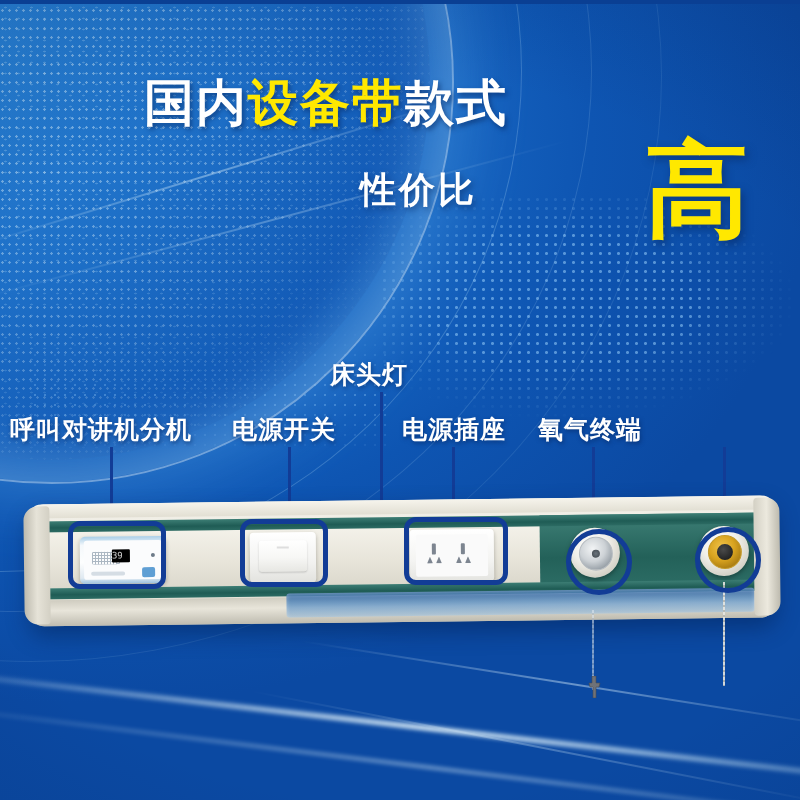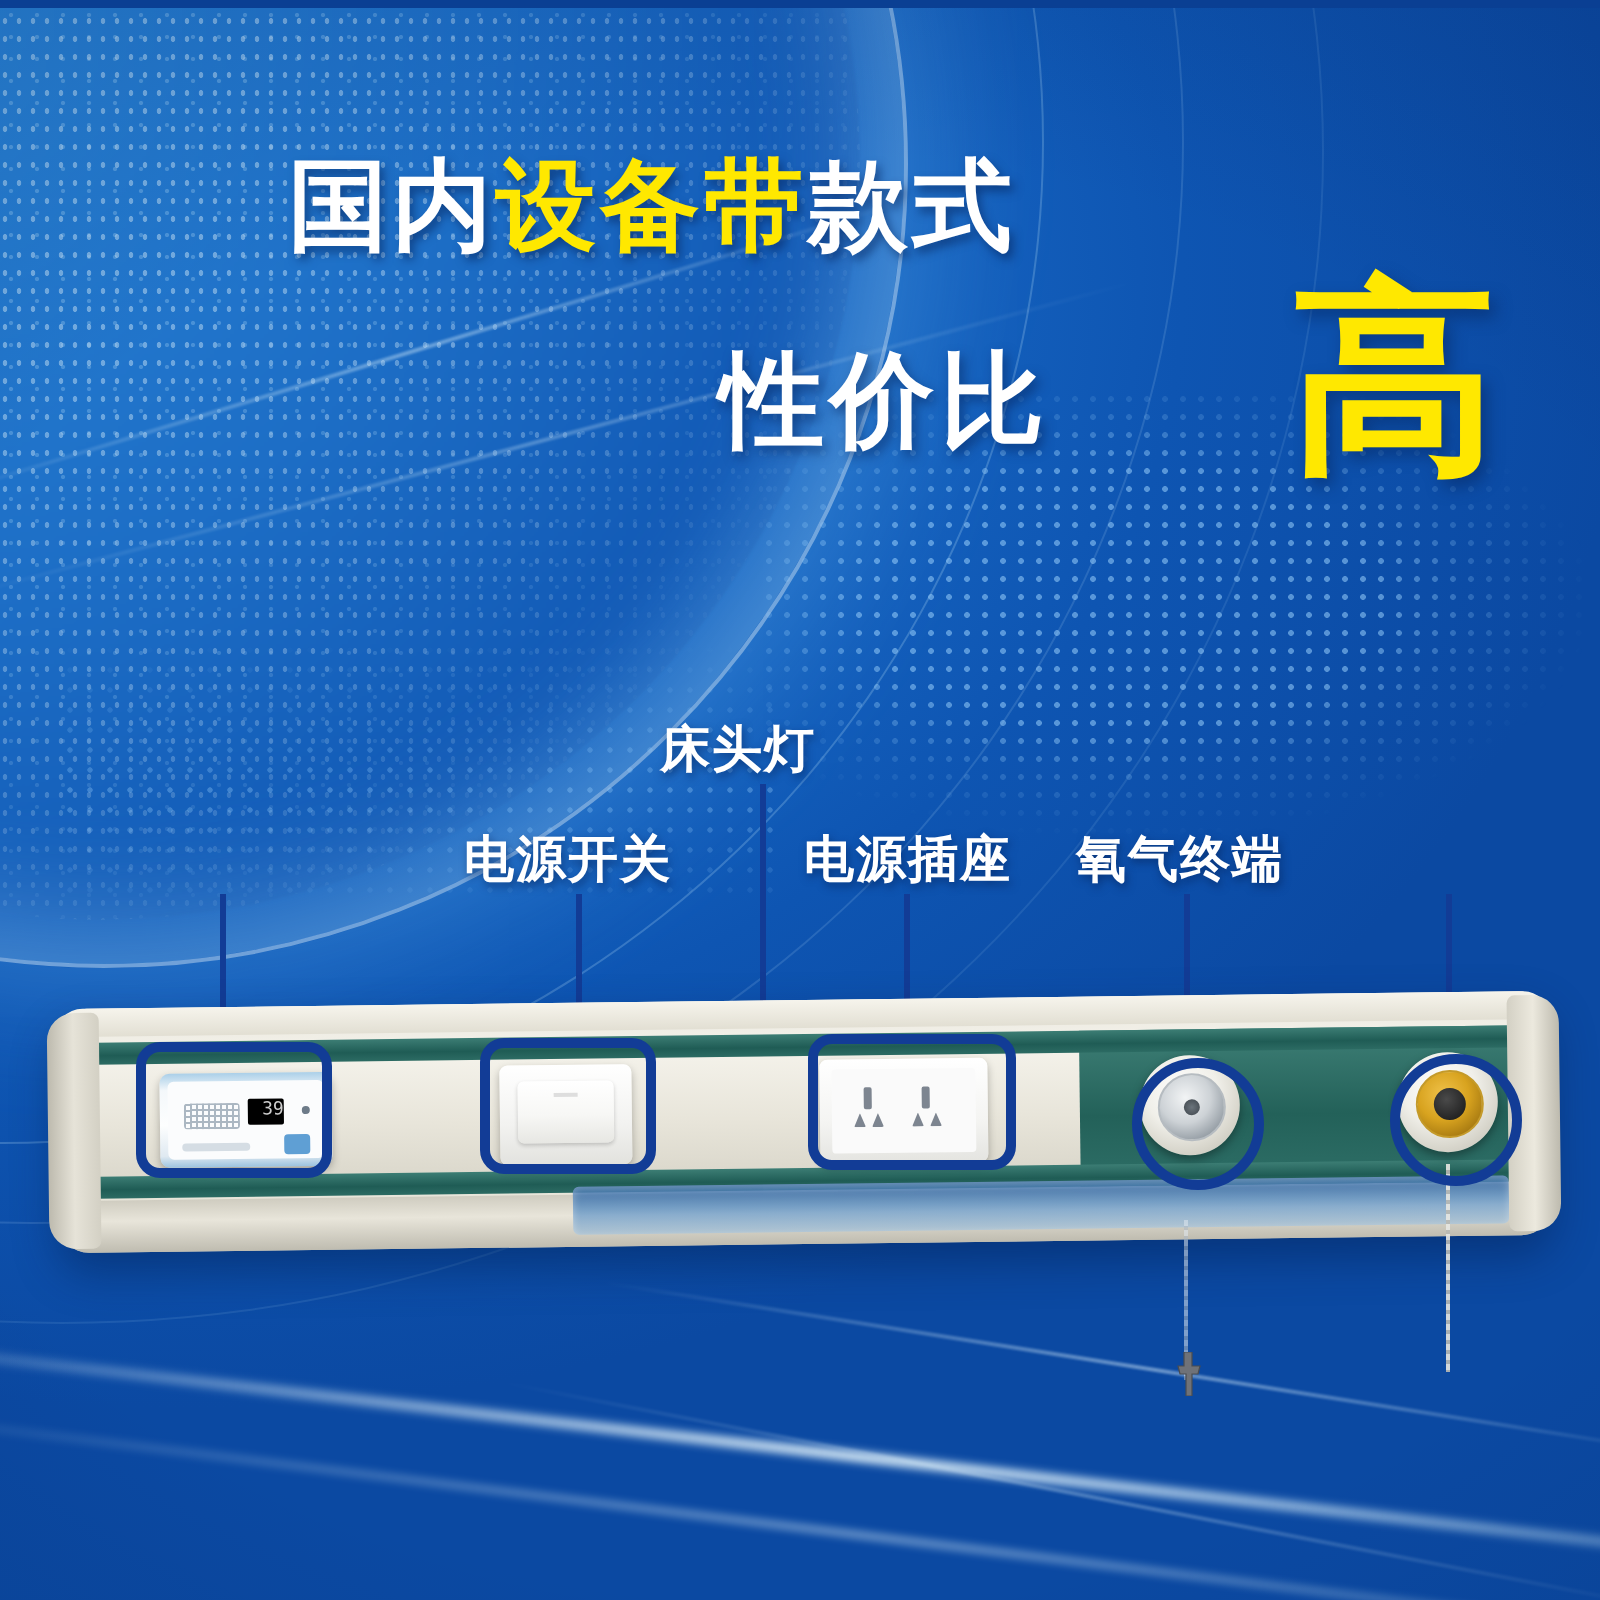--- a/index.html
+++ b/index.html
@@ -57,21 +57,21 @@
     mask-image:linear-gradient(180deg,rgba(0,0,0,0),#000 60%,rgba(0,0,0,.2));}
   .topline{position:absolute;left:0;top:0;width:800px;height:4px;background:#0a3f93;}
 
   
   .headline{position:absolute;left:0;top:78px;width:652px;text-align:center;}
   .hl1{font-size:50px;font-weight:bold;letter-spacing:2px;line-height:1;
     text-shadow:2px 3px 5px rgba(5,35,90,.55);}
   .hl1 .w{color:#ffffff;}
   .hl1 .y{color:#ffe800;}
   .hl2row{position:absolute;left:0;top:158px;width:800px;}
-  .hl2{position:absolute;left:360px;top:8px;font-size:52px;font-weight:bold;color:#ffffff;letter-spacing:3px;
+  .hl2{position:absolute;left:360px;top:8px;font-size:36px;font-weight:bold;color:#ffffff;letter-spacing:3px;
     text-shadow:2px 3px 6px rgba(5,35,90,.55);}
   .big{position:absolute;left:645px;top:-20px;font-size:104px;font-weight:bold;color:#ffe800;line-height:1;
     text-shadow:3px 4px 8px rgba(5,35,90,.5);}
 
   
   .label{position:absolute;font-size:25px;font-weight:bold;color:#ffffff;white-space:nowrap;
     text-shadow:1px 2px 4px rgba(5,35,90,.6);letter-spacing:1px;}
   .lead{position:absolute;width:3px;background:#123c96;}
 
   
@@ -100,22 +100,22 @@
     background:linear-gradient(270deg,#bdbaae,#ece9de 50%,#d3d0c4);}
 
   
   .intercom{position:absolute;left:52px;top:33px;width:86px;height:47px;border-radius:5px;
     background:linear-gradient(180deg,#aacfe8,#f4f8fb 18%,#fdfefe 55%,#dfe9f1 88%,#9cc3df);
     box-shadow:0 2px 4px rgba(0,0,0,.28);}
   .ic-face{position:absolute;left:4px;top:4px;right:4px;bottom:4px;border-radius:3px;background:#fbfcfd;}
   .ic-grille{position:absolute;left:8px;top:11px;width:28px;height:13px;border-radius:2px;
     background:repeating-linear-gradient(90deg,#98a6b4 0 1px,transparent 1px 3px),
                repeating-linear-gradient(0deg,#98a6b4 0 1px,transparent 1px 3px);opacity:.8;}
-  .ic-disp{position:absolute;left:40px;top:9px;width:18px;height:13px;border-radius:1px;background:#000000;
-    color:#cfcfcf;font-size:9px;line-height:13px;text-align:right;font-family:"DejaVu Sans Mono",monospace;}
+  .ic-disp{position:absolute;left:28px;top:9px;width:18px;height:13px;border-radius:1px;background:#000000;
+    color:#cfcfcf;font-size:9px;line-height:13px;text-align:left;font-family:"DejaVu Sans Mono",monospace;}
   .ic-led{position:absolute;left:67px;top:13px;width:4px;height:4px;border-radius:50%;background:#6d7b89;}
   .ic-slot{position:absolute;left:7px;top:31px;width:34px;height:4px;border-radius:2px;background:#d5dde4;}
   .ic-btn{position:absolute;left:58px;top:27px;width:13px;height:10px;border-radius:2px;background:#5f9fd4;}
 
   .switch{position:absolute;left:222px;top:31px;width:66px;height:50px;border-radius:4px;
     background:linear-gradient(180deg,#ffffff,#f2f2f0 60%,#e2e2de);box-shadow:0 2px 4px rgba(0,0,0,.28);}
   .sw-rock{position:absolute;left:9px;top:8px;width:48px;height:31px;border-radius:3px;
     background:linear-gradient(180deg,#ffffff,#f7f7f5 55%,#e7e7e3);box-shadow:0 1px 2px rgba(0,0,0,.20);}
   .sw-mark{position:absolute;left:18px;top:6px;width:12px;height:2px;background:#dedede;}
 
@@ -177,20 +177,21 @@
   <div class="headline">
     <div class="hl1">
       <span class="w">国内</span><span class="y">设备带</span><span class="w">款式</span>
     </div>
   </div>
   <div class="hl2row">
     <div class="hl2">性价比</div>
     <div class="big">高</div>
   </div>
 
+  <div class="label" style="left:10px;top:413px;">呼叫对讲机分机</div>
   <div class="label" style="left:330px;top:358px;">床头灯</div>
   <div class="label" style="left:232px;top:413px;">电源开关</div>
   <div class="label" style="left:402px;top:413px;">电源插座</div>
   <div class="label" style="left:538px;top:413px;">氧气终端</div>
 
   <div class="lead" style="left:110px;top:447px;height:78px;"></div>
   <div class="lead" style="left:288px;top:447px;height:76px;"></div>
   <div class="lead" style="left:380px;top:392px;height:215px;"></div>
   <div class="lead" style="left:452px;top:447px;height:73px;"></div>
   <div class="lead" style="left:592px;top:447px;height:88px;"></div>

